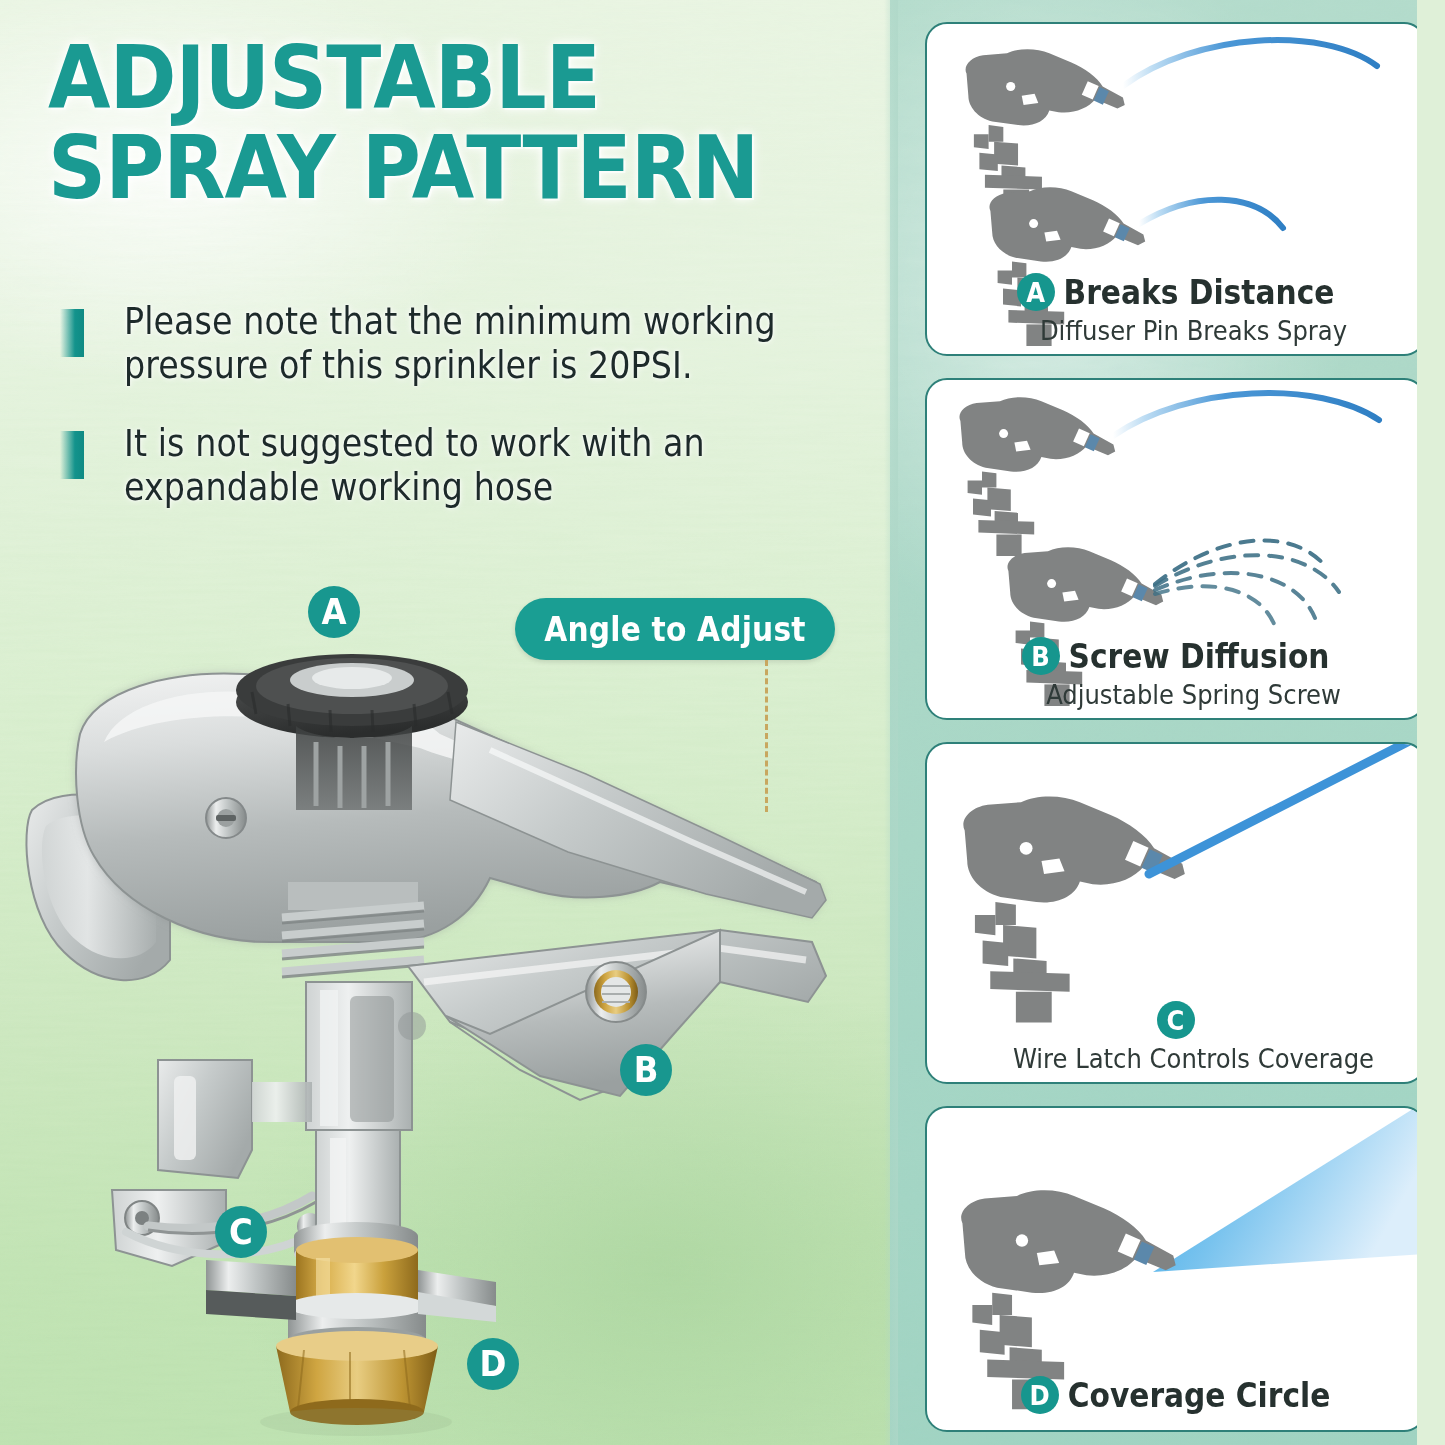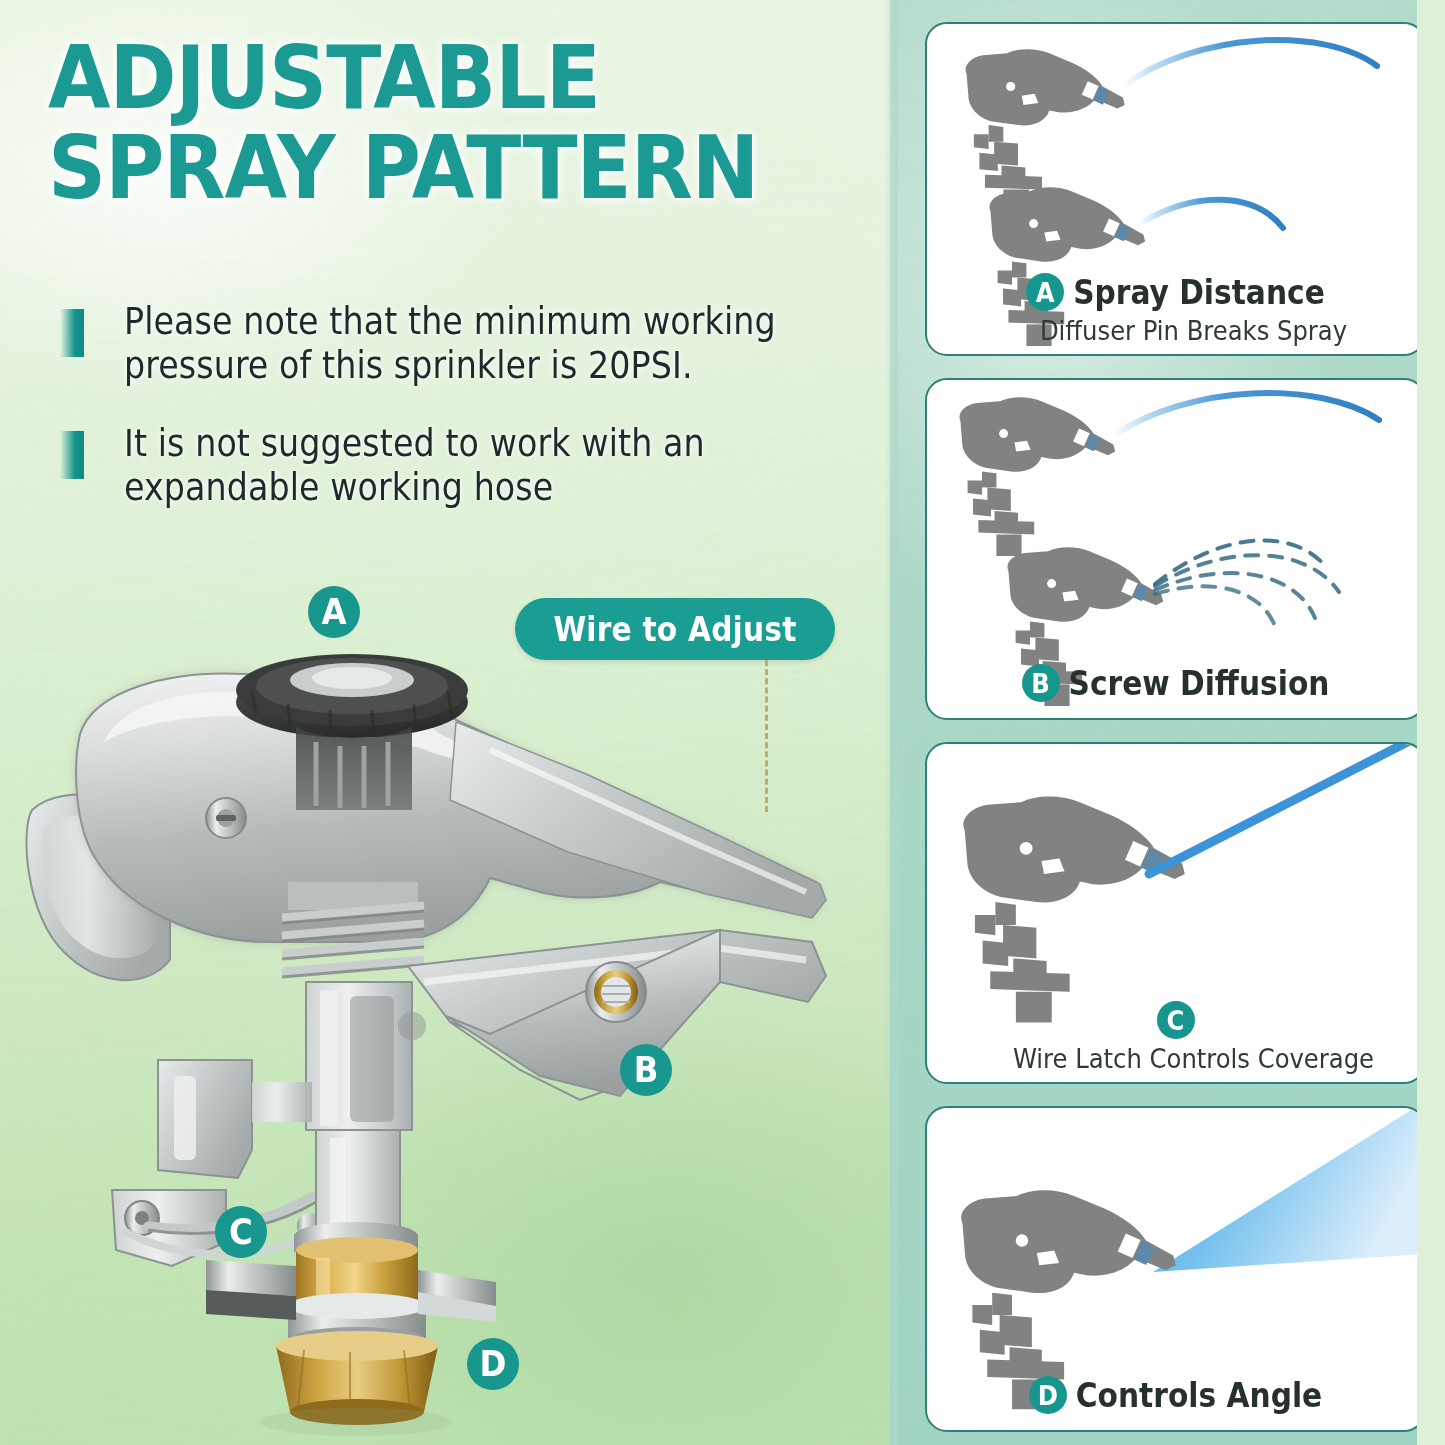--- a/index.html
+++ b/index.html
@@ -333,21 +333,21 @@
       <path d="M186 630 L276 636 L276 666 L186 660 Z" fill="url(#chrome)"></path>
       <path d="M186 660 L276 666 L276 690 L186 684 Z" fill="#565b5b"></path>
       <path d="M398 640 L476 652 L476 676 L398 668 Z" fill="url(#chrome)"></path>
       <path d="M398 662 L476 676 L476 692 L398 684 Z" fill="#d3d8d8"></path>
     </g>
 
     <ellipse cx="336" cy="792" rx="96" ry="14" fill="#8fae84" opacity=".18"></ellipse>
   </svg>
 
   <div class="pill">
-    <span>Wire to Adjust</span>
+    <span>Angle to Adjust</span>
   </div>
   <div class="leader"></div>
 
   <div class="pbadge" style="left:308px;top:586px;">
     <span>A</span>
   </div>
   <div class="pbadge" style="left:620px;top:1044px;">
     <span>B</span>
   </div>
   <div class="pbadge" style="left:215px;top:1206px;">
@@ -394,21 +394,21 @@
         </g>
       <path d="M196 62 C270 8 396 2 450 42" stroke="url(#arcA1)" stroke-width="6" fill="none" stroke-linecap="round"></path>
       <g transform="translate(58,160) scale(0.90)">
           <use href="#sprk"></use>
         </g>
       <path d="M212 200 C268 166 328 168 356 204" stroke="url(#arcA2)" stroke-width="6" fill="none" stroke-linecap="round"></path>
     </svg>
     <div class="cap">
       <div class="ttl">
         <span class="rbadge">A</span>
-        <span>Spray Distance</span>
+        <span>Breaks Distance</span>
       </div>
       <div class="sub">Diffuser Pin Breaks Spray</div>
     </div>
   </div>
 
   <div class="card" style="top:378px;height:338px;">
     <svg class="art" viewBox="0 0 497 338">
       <defs>
         <linearGradient id="arcB1" x1="0" y1="0" x2="1" y2="0">
           <stop offset="0%" stop-color="#ffffff"></stop>
@@ -429,20 +429,21 @@
         <path d="M228 206 C300 162 380 166 412 212" opacity=".88"></path>
         <path d="M228 210 C296 180 368 190 388 238" opacity=".85"></path>
         <path d="M228 214 C288 196 338 210 350 252" opacity=".8"></path>
       </g>
     </svg>
     <div class="cap">
       <div class="ttl">
         <span class="rbadge">B</span>
         <span>Screw Diffusion</span>
       </div>
+      <div class="sub">Adjustable Spring Screw</div>
     </div>
   </div>
 
   <div class="card" style="top:742px;height:338px;">
     <svg class="art" viewBox="0 0 497 338">
       <g transform="translate(30,48) scale(1.28)">
           <use href="#sprk"></use>
         </g>
       <path d="M222 130 L500 -12" stroke="#3d93d8" stroke-width="9" fill="none" stroke-linecap="round"></path>
     </svg>
@@ -464,18 +465,18 @@
         </linearGradient>
       </defs>
       <path d="M226 164 L497 -6 L497 146 Z" fill="url(#fanD)"></path>
       <g transform="translate(28,78) scale(1.24)">
           <use href="#sprk"></use>
         </g>
     </svg>
     <div class="cap">
       <div class="ttl">
         <span class="rbadge">D</span>
-        <span>Controls Angle</span>
+        <span>Coverage Circle</span>
       </div>
     </div>
   </div>
 
 </div>
 
 </body></html>

